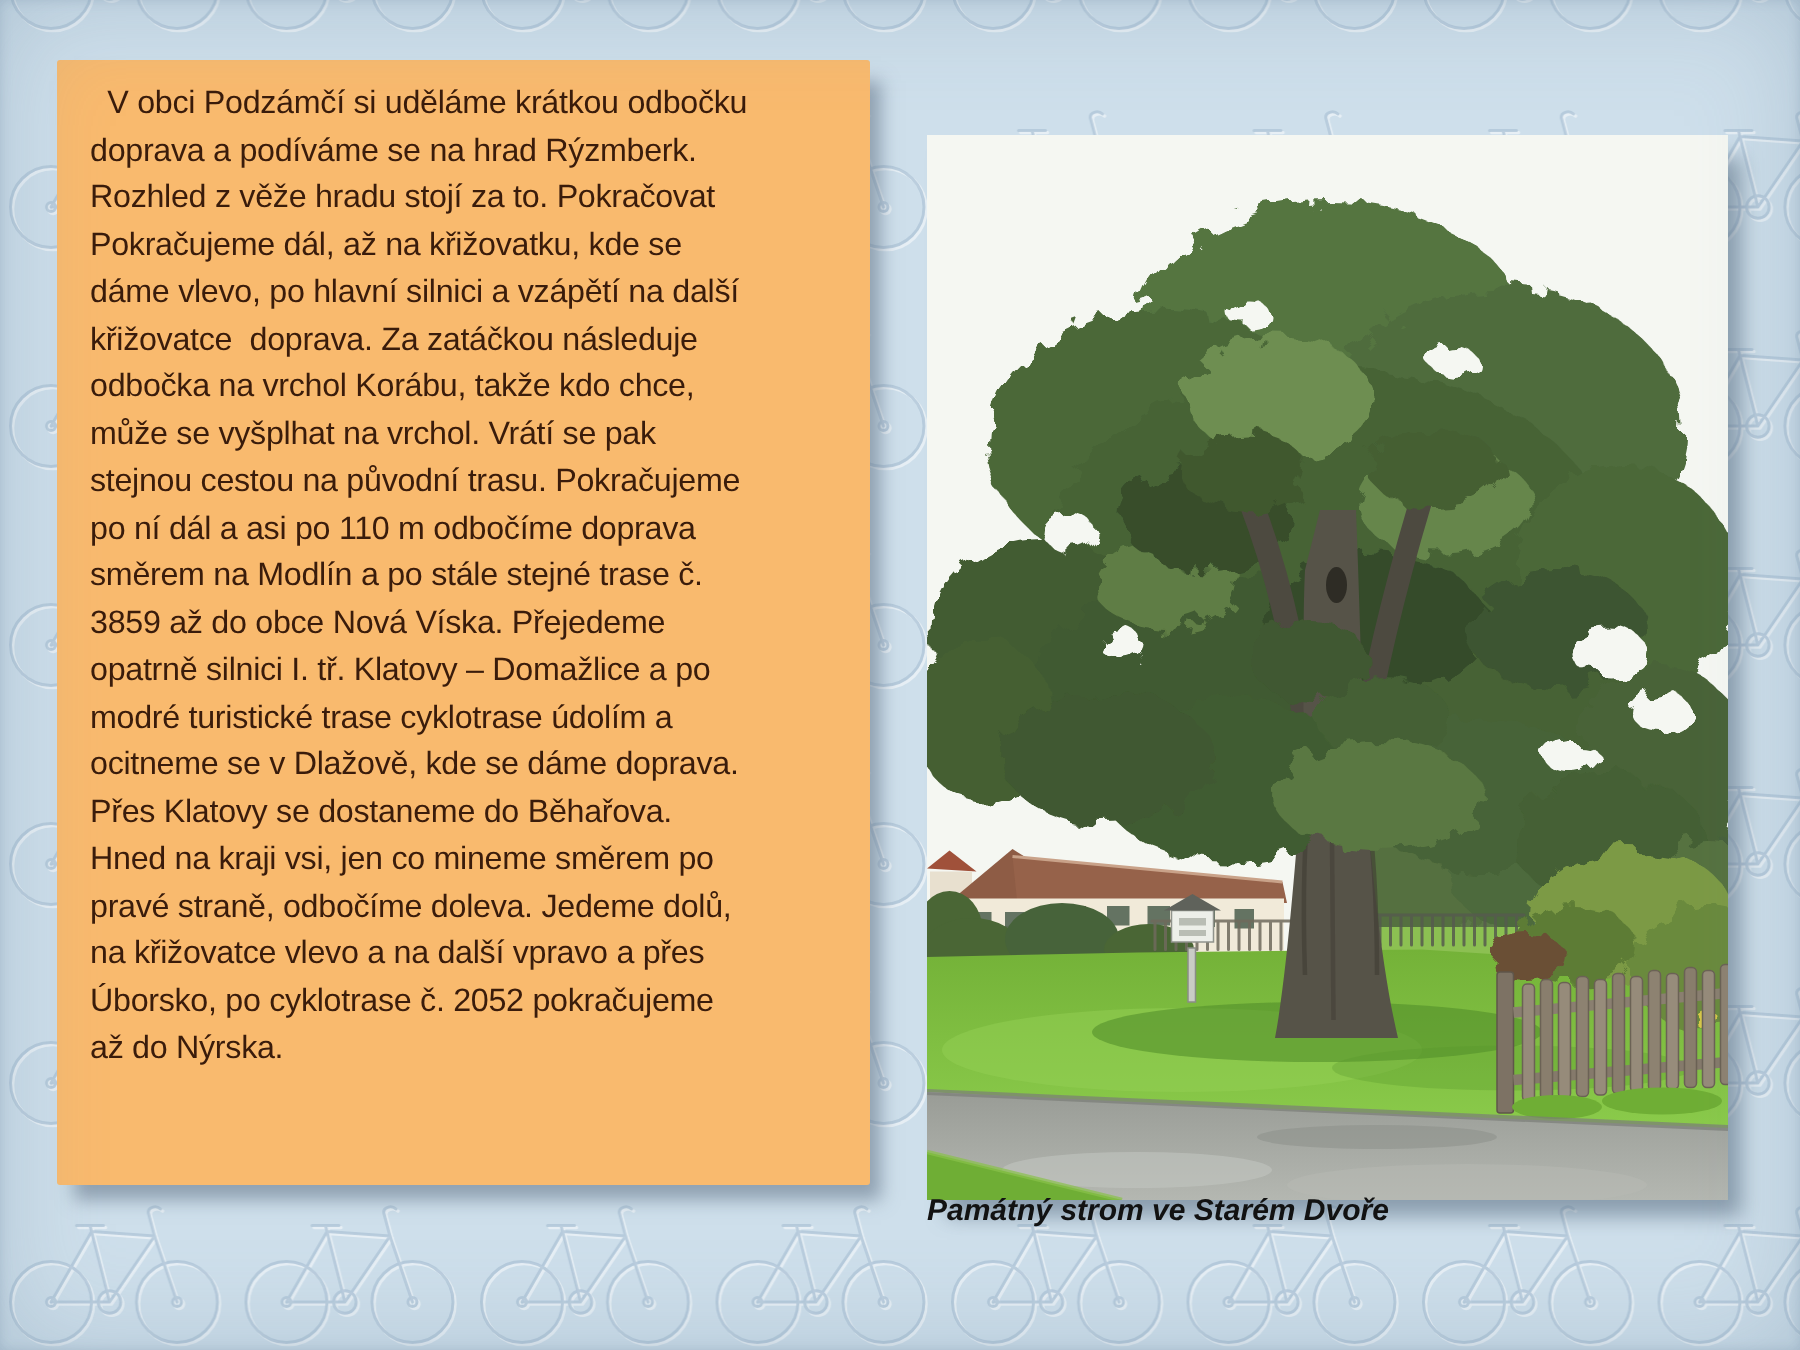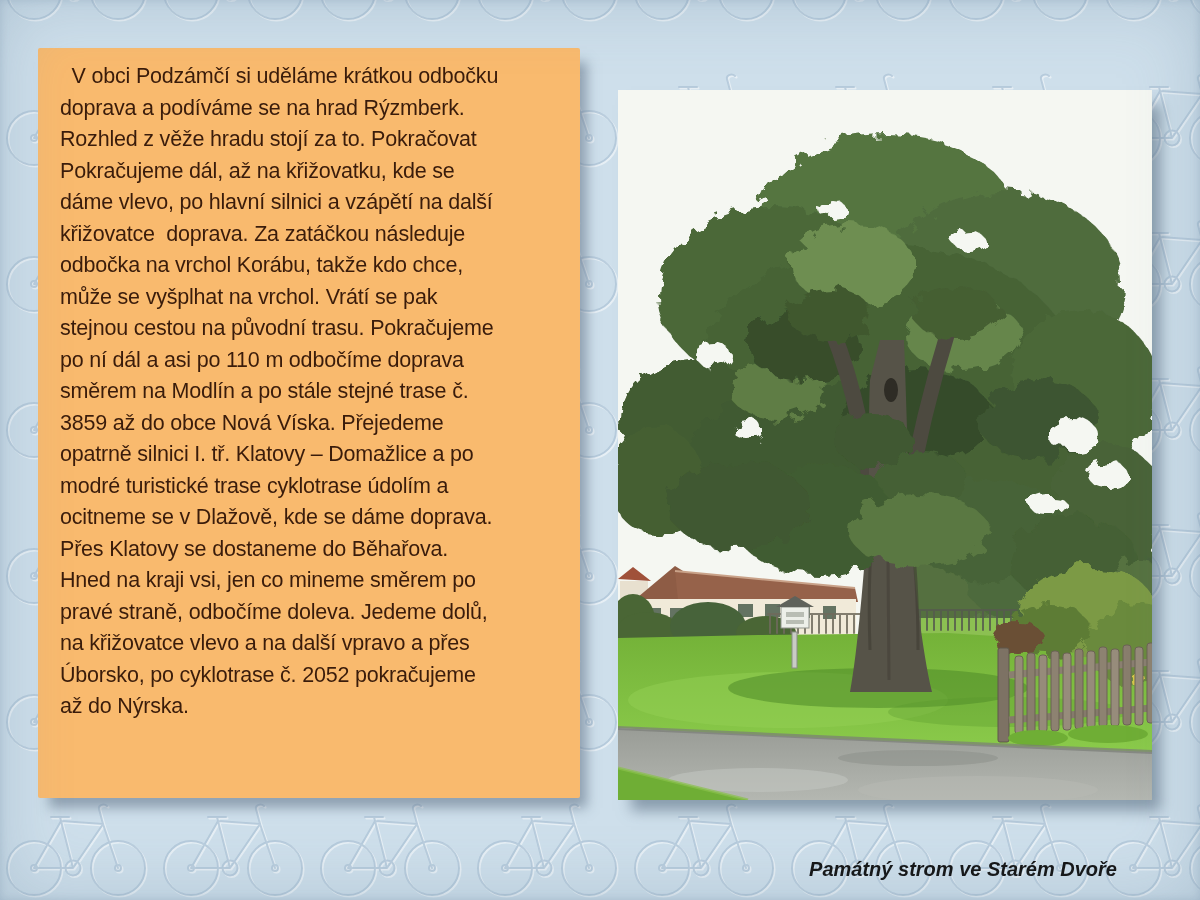--- a/index.html
+++ b/index.html
@@ -7,38 +7,38 @@
     position:relative; width:1200px; height:900px; overflow:hidden;
     background:#cedfeb;
     font-family:"Liberation Sans", sans-serif;
   }
   .watermark { position:absolute; left:0; top:0; z-index:0; }
   .vignette {
     position:absolute; inset:0; z-index:6; pointer-events:none;
     box-shadow: inset 0 0 70px rgba(105,135,160,.30), inset 0 0 8px rgba(125,152,176,.38);
   }
   .story-box {
-    position:absolute; left:38px; top:48px; width:542px; height:750px;
+    position:absolute; left:38px; top:40px; width:542px; height:750px;
     background:#f9ba6e; border-radius:2px; z-index:2;
     box-shadow: 9px 12px 11px -2px rgba(92,112,132,.55);
     padding:13px 14px 0 22px; box-sizing:border-box;
   }
   .story-line {
     white-space:pre; font-size:21.5px; line-height:31.5px; height:31.5px;
     letter-spacing:-0.2px; color:#3a1c0b;
   }
   .photo-figure {
     position:absolute; left:618px; top:90px; width:534px; height:710px;
     background:#f5f7f2; z-index:2;
     box-shadow: 11px 13px 13px -2px rgba(92,112,132,.6);
   }
   .photo-figure svg { display:block; }
   .photo-caption {
-    position:absolute; left:618px; top:858px; width:534px; z-index:2;
-    box-sizing:border-box; padding-right:35px; text-align:right;
+    position:absolute; left:618px; top:796px; width:534px; z-index:2;
+    box-sizing:border-box; padding-right:35px; 
     font-weight:bold; font-style:italic; font-size:20px; color:#121212;
   }
 </style>
 </head>
 <body>
 
 <div class="slide">
 
   <svg class="watermark" width="1200" height="900">
     <defs>

